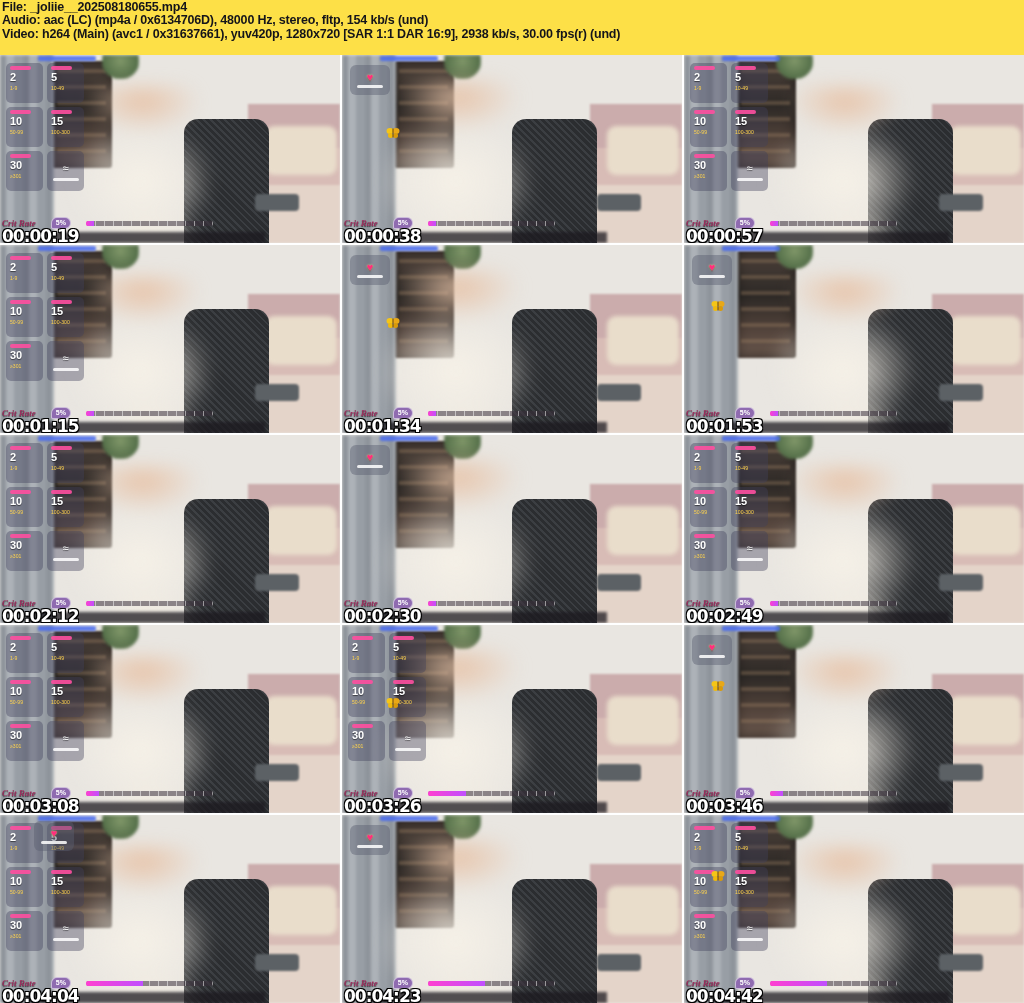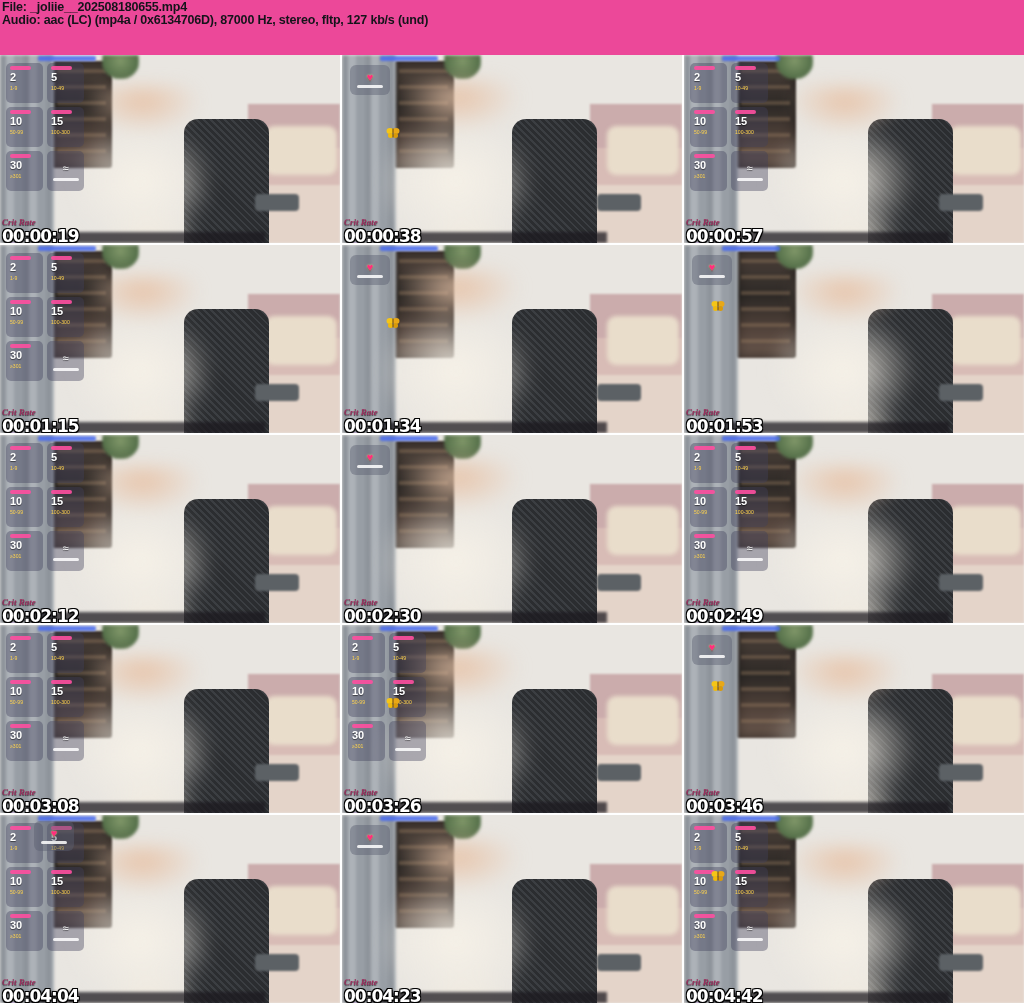--- a/index.html
+++ b/index.html
@@ -1,19 +1,19 @@
 <!DOCTYPE html>
 <html><head>
 <meta charset="utf-8">
 <style>
   html,body{margin:0;padding:0;width:1024px;height:1003px;overflow:hidden;background:#fff;}
   *{box-sizing:border-box;}
 
   
-  .meta{height:55px;background:#ec4899;padding:1px 2px 0 2px;
+  .meta{height:55px;background:#fde047;padding:1px 2px 0 2px;
     font-family:"Liberation Sans",sans-serif;font-weight:bold;
     font-size:12.5px;line-height:13.3px;color:#14141a;letter-spacing:-0.2px;white-space:nowrap;}
   .meta div{height:13.3px;}
 
   
   .grid{width:1024px;display:grid;grid-template-columns:340px 340px 340px;
     grid-template-rows:repeat(5,188px);gap:2px;background:#fff;}
   .thumb{position:relative;overflow:hidden;background:#e9e6e1;}
 
   
@@ -79,21 +79,21 @@
     margin-top:2px;filter:blur(.5px);}
   .has-menu .hbadge{left:34px;top:6px;}
 
   
   .butterfly{position:absolute;left:36%;top:30%;width:14px;height:12px;}
   .v2 .butterfly{left:13%;top:37%;}
   .v3 .butterfly{left:8%;top:28%;}
 
   
   .critbar{position:absolute;left:2px;bottom:14px;width:62%;height:12px;
-    display:flex;align-items:flex-start;gap:15px;flex-direction:column;}
+    display:flex;align-items:center;gap:15px;}
   .crit-label{font-family:"Liberation Serif",serif;font-style:italic;font-weight:bold;
     font-size:9px;color:#9c2f5e;text-shadow:0 1px 1px rgba(0,0,0,.65);white-space:nowrap;}
   .crit-val{background:#8f6bb0;color:#fff;font-family:"Liberation Sans",sans-serif;
     font-weight:bold;font-size:7px;line-height:8px;padding:1px 4px;
     border-radius:7px 7px 7px 2px;border:1px solid rgba(255,255,255,.55);}
   .crit-track{flex:1;height:5px;border-radius:2px;position:relative;overflow:hidden;
     background-color:rgba(58,48,60,.55);
     background-image:repeating-linear-gradient(90deg,rgba(255,255,255,.5) 0 1px,transparent 1px 9px);}
   .crit-track .fill{position:absolute;left:0;top:0;bottom:0;width:6%;
     background:linear-gradient(90deg,#ff3fd0,#c04fff);}
@@ -101,21 +101,22 @@
   
   .ts{position:absolute;left:2px;bottom:-3px;font-family:"DejaVu Sans",sans-serif;
     font-weight:bold;font-size:17px;letter-spacing:-1px;color:#fff;
     text-shadow:-1px -1px 0 #000,1px -1px 0 #000,-1px 1px 0 #000,1px 1px 0 #000,0 2px 2px #000;}
 </style>
 </head>
 <body>
 
 <header class="meta">
   <div>File: _joliie__202508180655.mp4</div>
-  <div>Audio: aac (LC) (mp4a / 0x6134706D), 87000 Hz, stereo, fltp, 127 kb/s (und)</div>
+  <div>Audio: aac (LC) (mp4a / 0x6134706D), 48000 Hz, stereo, fltp, 154 kb/s (und)</div>
+  <div>Video: h264 (Main) (avc1 / 0x31637661), yuv420p, 1280x720 [SAR 1:1 DAR 16:9], 2938 kb/s, 30.00 fps(r) (und)</div>
 </header>
 
 <main class="grid">
   <figure class="thumb v1 has-menu" style="margin:0;">
     <div class="scene">
       <div class="bed"></div>
       <div class="pillow"></div>
       <div class="chair"></div>
       <div class="armrest"></div>
       <div class="shelf"></div>

